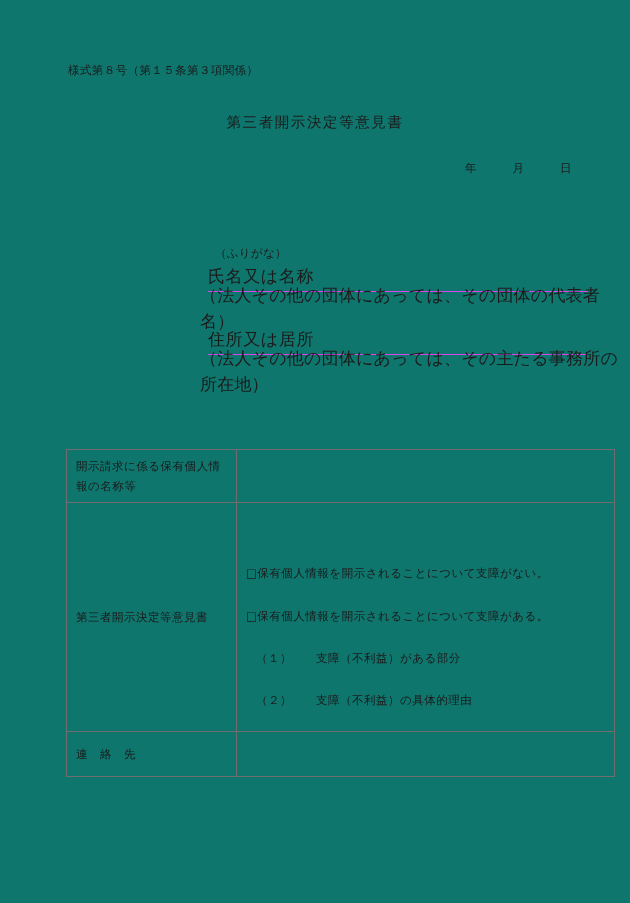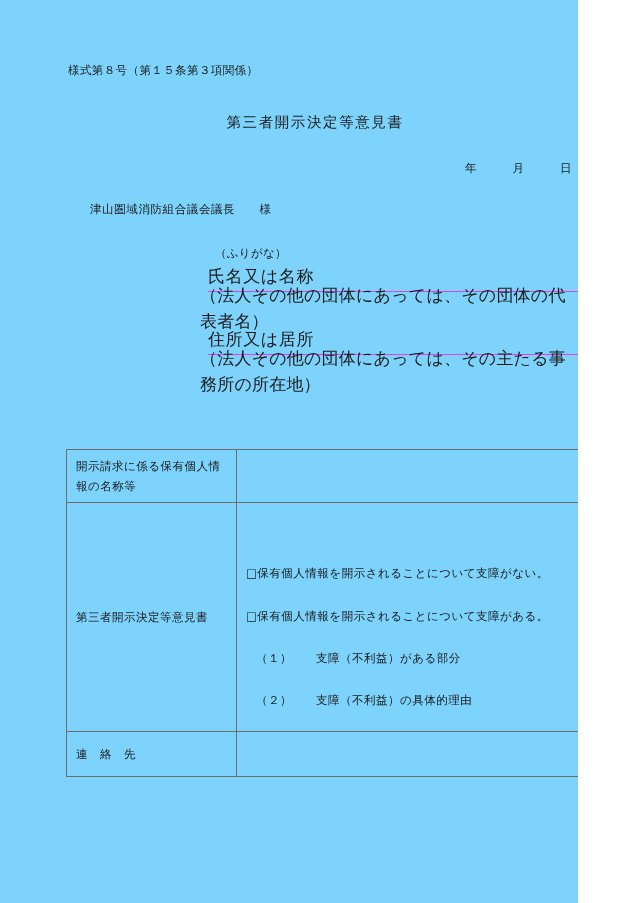--- a/index.html
+++ b/index.html
@@ -7,23 +7,23 @@
     margin: 0;
     padding: 0;
     background: #ffffff;
   }
   body {
     font-family: "DejaVu Serif", "Liberation Serif", serif;
     color: #1a1a1a;
   }
   #page {
     position: relative;
-    width: 578px;
+    width: 630px;
     height: 903px;
-    background: #7dd3fc;
+    background: #0f766e;
     overflow: hidden;
     font-size: 11.5px;
     line-height: 1.5;
   }
 
   .abs { position: absolute; }
 
   
   .form-no {
     left: 68px;
@@ -145,21 +145,20 @@
 <body>
 
 <div id="page">
 
   <div class="abs form-no">様式第８号（第１５条第３項関係）</div>
 
   <div class="abs date-line">年　　　月　　　日</div>
 
   <div class="abs doc-title">第三者開示決定等意見書</div>
 
-  <div class="abs addressee">津山圏域消防組合議会議長　　様</div>
 
   <div class="abs furigana">（ふりがな）</div>
 
   <div class="abs field-row field-name">
     <span>氏名又は名称</span>
   </div>
 
   <div class="abs field-note note-name">（法人その他の団体にあっては、その団体の代表者名）</div>
 
   <div class="abs field-row field-addr">

